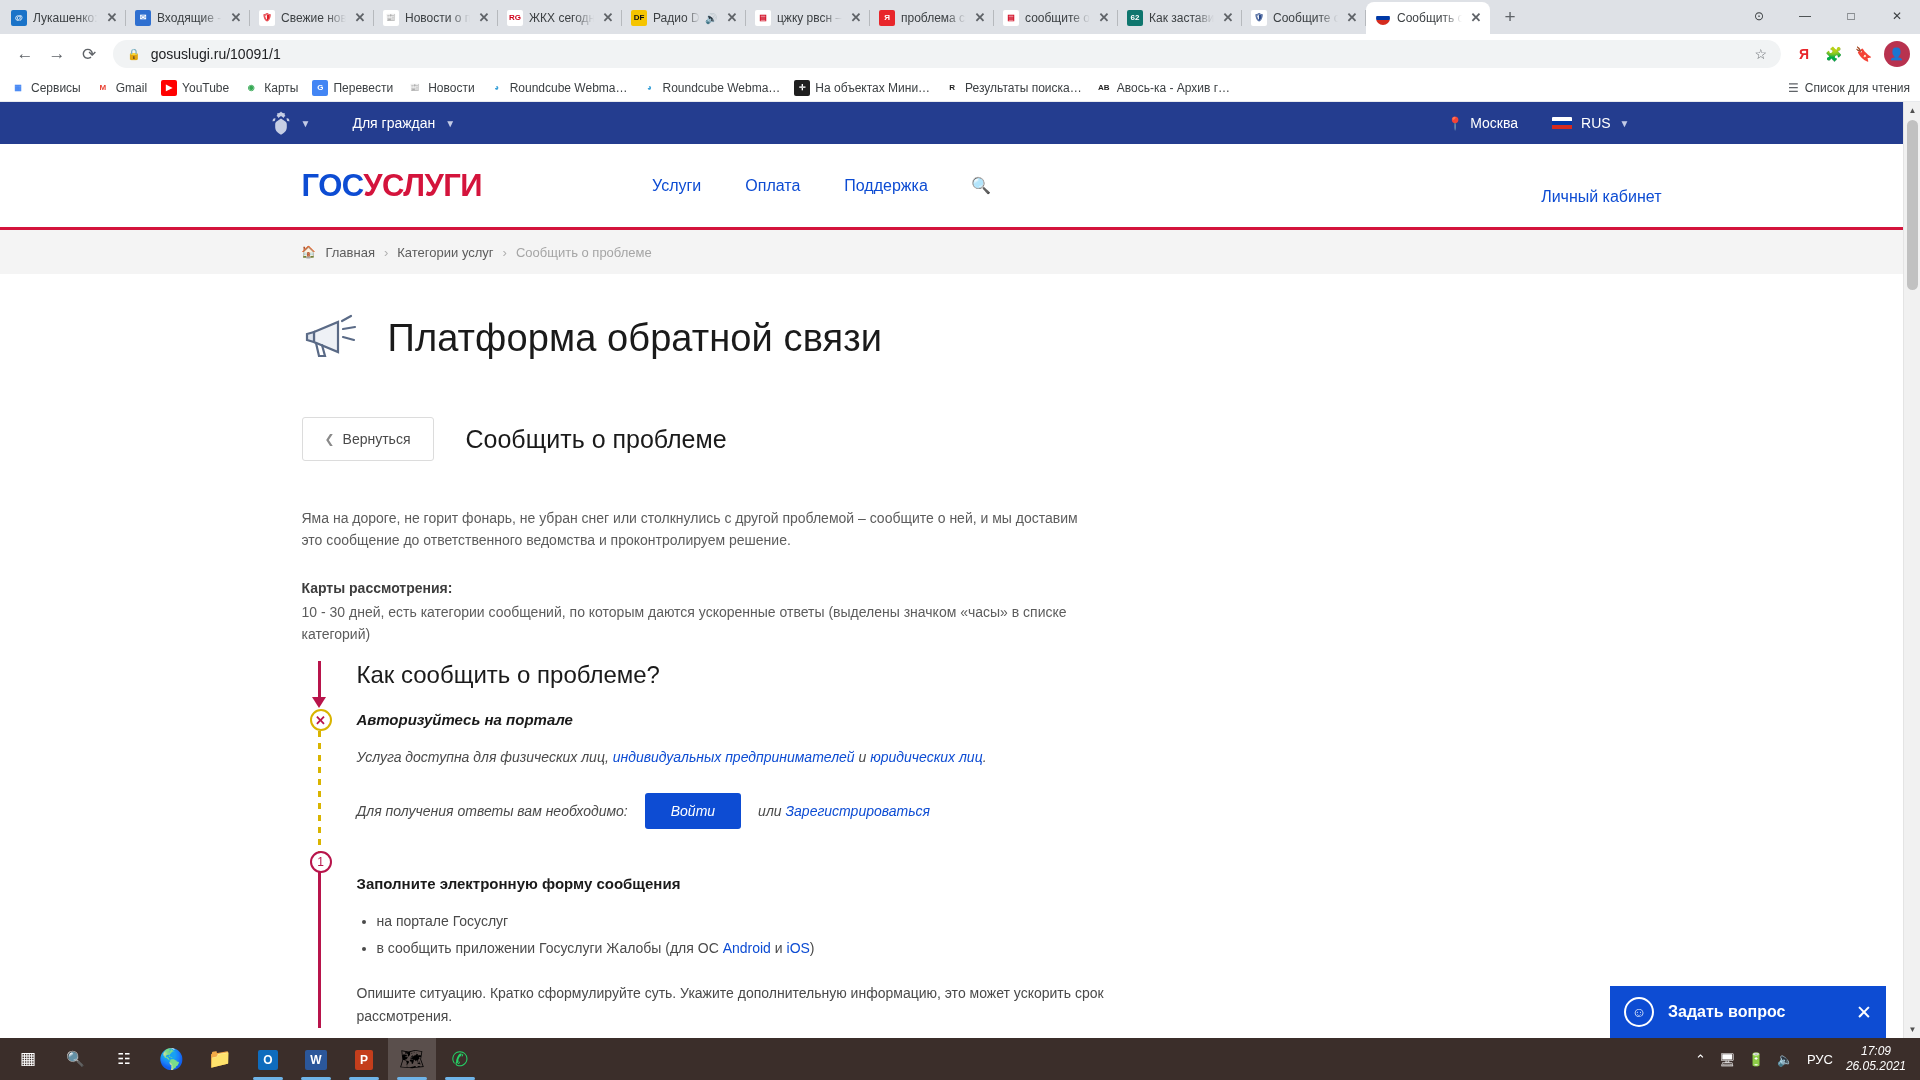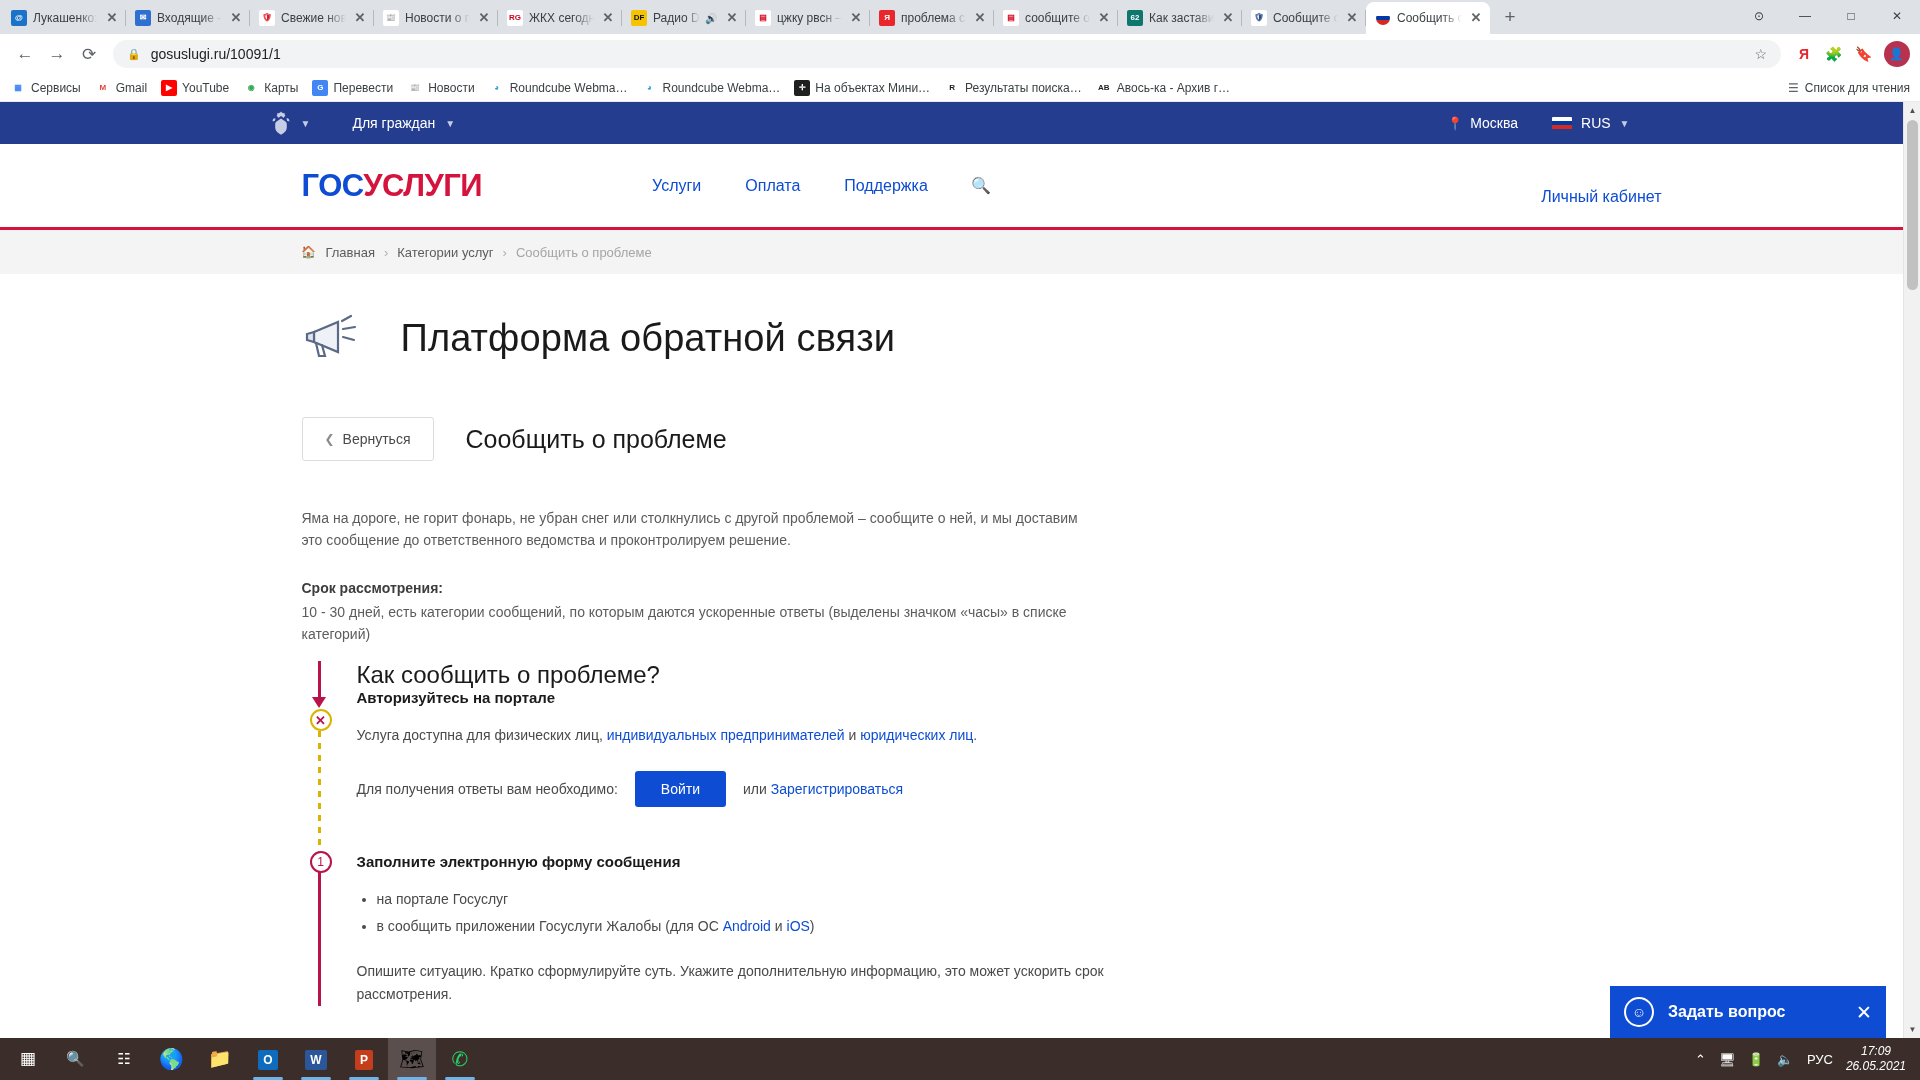--- a/index.html
+++ b/index.html
@@ -149,21 +149,21 @@
     width: 1420px; margin: 0 auto; display: flex; align-items: center;
     gap: 9px; font-size: 13px; padding-left: 60px;
   }
   .bc-inner a { color: #5c5c5c; text-decoration: none; }
   .bc-inner .home-ic { font-size: 12px; color: #5c5c5c; }
   .bc-sep { color: #b0b0b0; }
   .bc-cur { color: #a5a5a5; }
 
   .content { width: 1420px; margin: 0 auto; padding: 38px 0 0 60px; }
 
-  .pf-title { display: flex; align-items: center; gap: 37px; }
+  .pf-title { display: flex; align-items: center; gap: 24px; }
   .megaphone { width: 62px; height: 52px; flex: 0 0 62px; }
   .pf-title h1 {
     font-size: 38px; font-weight: 400; color: #1a1a1a; letter-spacing: .1px;
   }
 
   .subhead { display: flex; align-items: center; gap: 32px; margin-top: 53px; }
   .backbtn {
     width: 132px; height: 44px; border: 1px solid #dcdcdc; border-radius: 3px;
     background: #fff; display: flex; align-items: center; justify-content: center;
     gap: 8px; font-size: 14px; color: #4a4a4a;
@@ -512,36 +512,36 @@
 
         <div class="subhead">
           <div class="backbtn">
             <span style="font-size:12px;color:#8a8a8a;">❮</span>
             <span>Вернуться</span>
           </div>
           <h2>Сообщить о проблеме</h2>
         </div>
 
         <div class="intro">Яма на дороге, не горит фонарь, не убран снег или столкнулись с другой проблемой – сообщите о ней, и мы доставим это сообщение до ответственного ведомства и проконтролируем решение.</div>
-        <div class="term-lbl">Срок рассмотрения:</div>
+        <div class="term-lbl">Карты рассмотрения:</div>
         <div class="term-txt">10 - 30 дней, есть категории сообщений, по которым даются ускоренные ответы (выделены значком «часы» в списке категорий)</div>
 
         <div class="steps">
           <div class="rail">
             <div class="seg-solid" style="top:0;height:38px;"></div>
             <div class="arrowhead" style="top:36px;"></div>
             <div class="seg-dash" style="top:70px;height:123px;"></div>
             <div class="seg-solid" style="top:211px;bottom:0;"></div>
             <div class="marker x" style="top:48px;">✕</div>
             <div class="marker num" style="top:190px;">1</div>
           </div>
 
           <h3>Как сообщить о проблеме?</h3>
 
-          <div style="">
+          <div style="margin-top:22px;font-style:italic;">
             <div class="step-title">Авторизуйтесь на портале</div>
             <div class="step-body" style="margin-top:18px;">
               <span>Услуга доступна для физических лиц, </span><a href="#">индивидуальных предпринимателей</a><span> и </span><a href="#">юридических лиц</a><span>.</span>
             </div>
             <div class="loginrow">
               <span class="lbl">Для получения ответы вам необходимо:</span>
               <div class="btn-primary">Войти</div>
               <span class="reg"><span>или</span> <a href="#">Зарегистрироваться</a></span>
             </div>
           </div>

